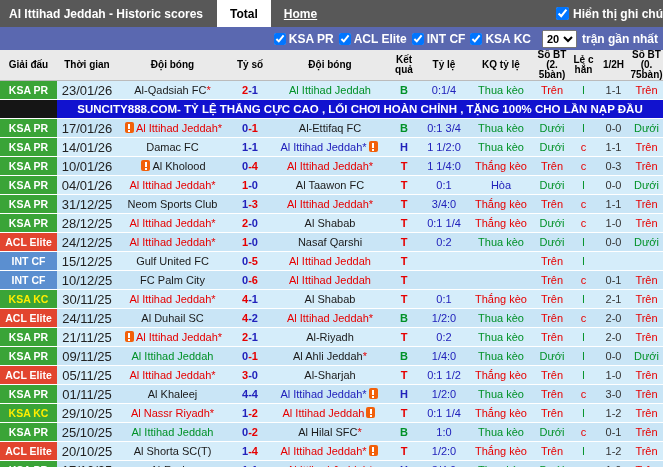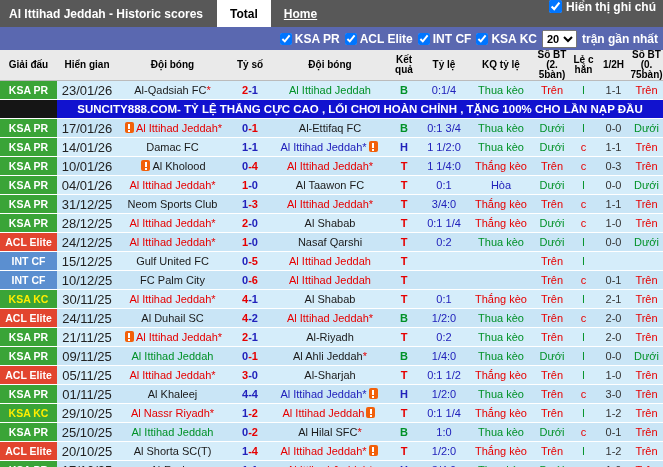--- a/index.html
+++ b/index.html
@@ -12,32 +12,32 @@
 
   
   .topbar{
     height:27px;background:#585858;display:flex;align-items:stretch;
     color:#fff;font-size:12px;font-weight:bold;white-space:nowrap;
   }
   .topbar .title{display:flex;align-items:center;padding:0 14px 0 9px;}
   .tab{display:flex;align-items:center;padding:0 13px;cursor:pointer;}
   .tab.active{background:#ffffff;color:#000;}
   .tab.inactive{text-decoration:underline;}
-  .note-toggle{margin-left:auto;display:flex;gap:4px;padding-right:7px;}
+  .note-toggle{margin-left:auto;display:flex;align-items:center;gap:4px;}
   .note-toggle input{width:13px;height:13px;margin:0;}
 
   
   .filterbar{
     height:23px;background:#5a68b0;display:flex;align-items:center;
     justify-content:flex-end;color:#fff;font-size:12px;font-weight:bold;
     gap:5px;padding-right:5px;white-space:nowrap;
   }
   .filterbar label{display:flex;align-items:center;gap:3px;}
   .filterbar input{width:12px;height:12px;margin:0;}
-  .filterbar select{height:18px;font-size:11px;font-weight:bold;}
+  .filterbar select{height:18px;font-size:11px;font-weight:bold;margin-left:6px;}
 
   
   table{border-collapse:collapse;table-layout:fixed;width:663px;font-size:11px;}
   th{
     background:#eaeaea;color:#000;font-weight:bold;font-size:10px;
     height:21px;line-height:10px;text-align:center;white-space:pre-line;
     padding:0;overflow:hidden;border-bottom:1px solid #bbb;
   }
   td{
     height:18px;padding:0 1px;text-align:center;vertical-align:middle;
@@ -124,21 +124,21 @@
       <col style="width:48px">
         <col style="width:66px">
         <col style="width:36px">
       <col style="width:27px">
         <col style="width:33px">
         <col style="width:33px">
     </colgroup>
     <thead>
       <tr>
         <th>Giải đấu</th>
-        <th>Hiển gian</th>
+        <th>Thời gian</th>
         <th>Đội bóng</th>
         <th>Tỷ số</th>
         <th>Đội bóng</th>
         <th>Kết
 quả</th>
         <th>Tỷ lệ</th>
         <th>KQ tỷ lệ</th>
         <th>Số BT (2.
 5bàn)</th>
         <th>Lẻ c

